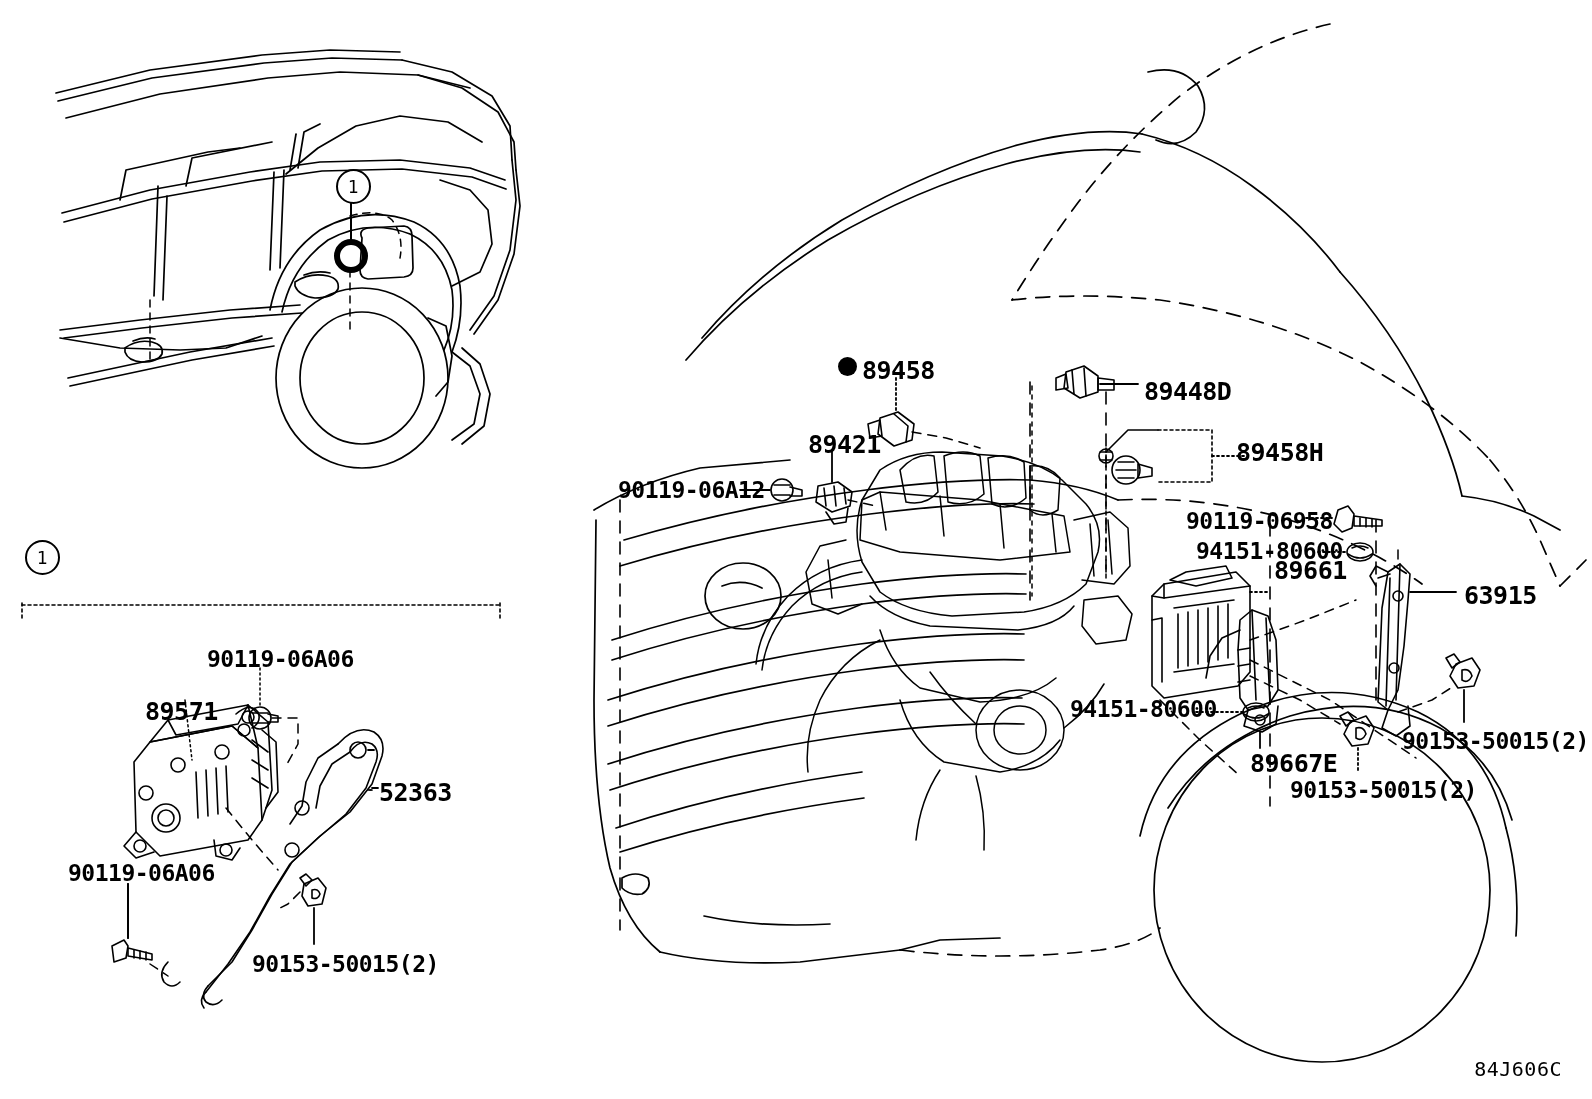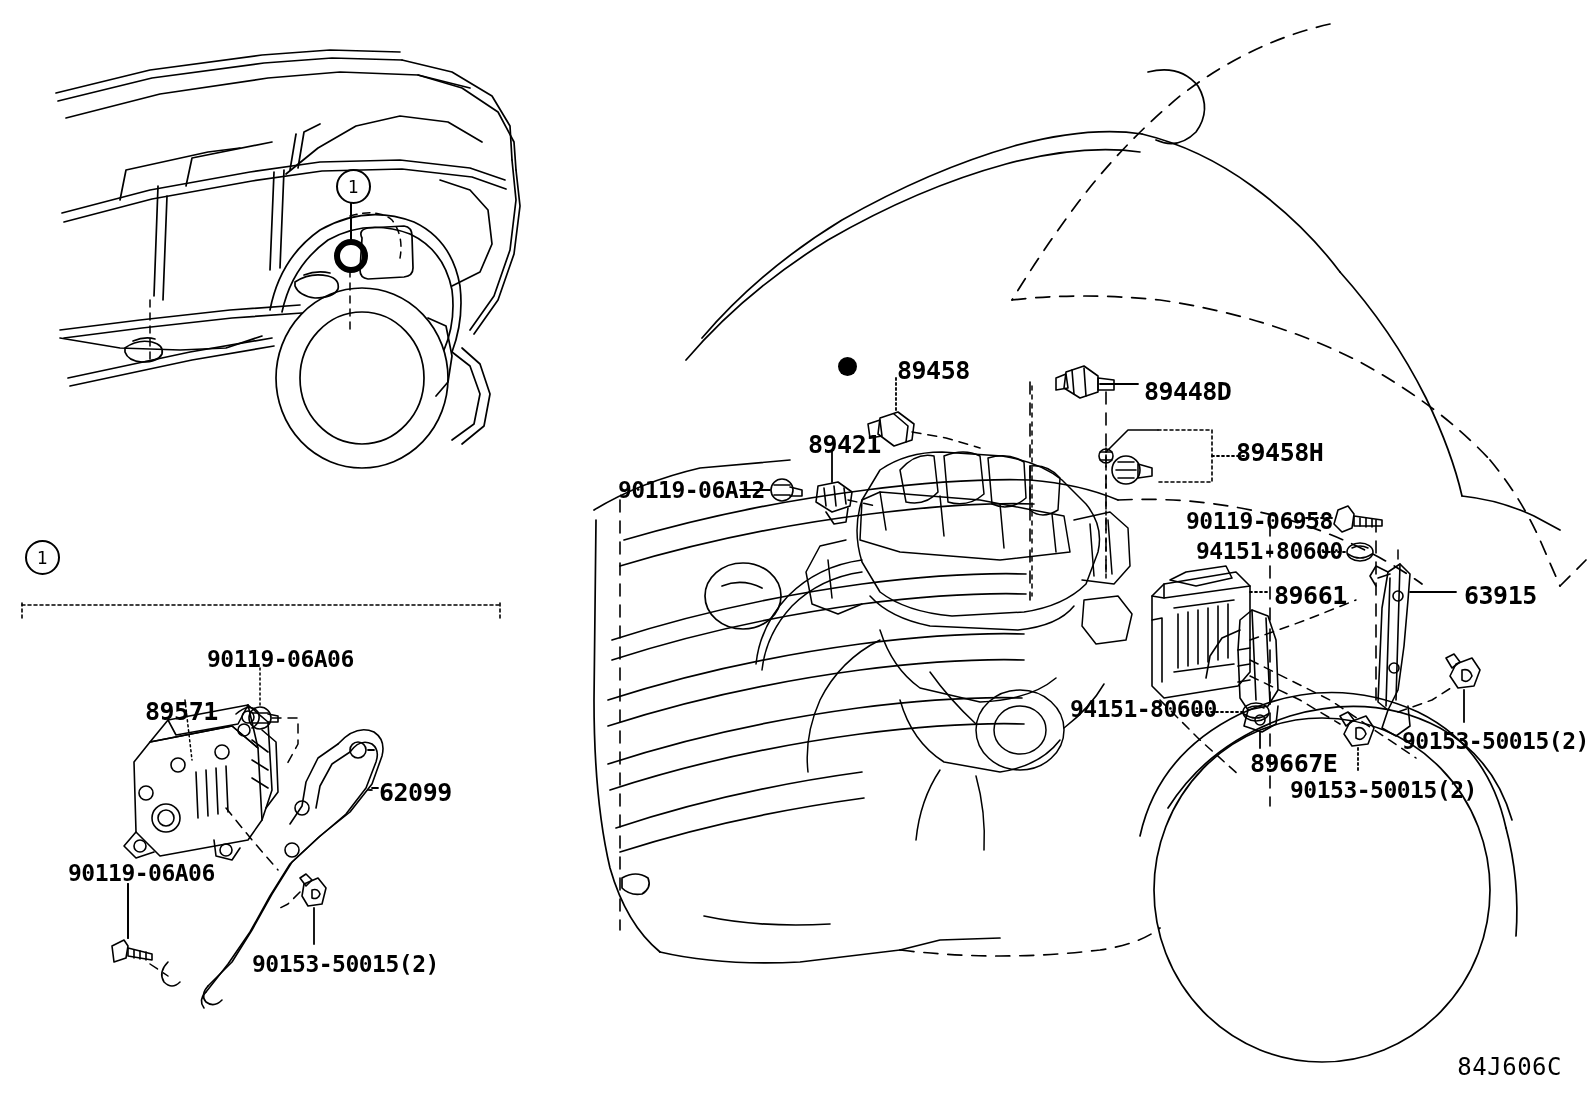--- a/index.html
+++ b/index.html
@@ -53,21 +53,21 @@
     border-radius: 50%;
     background: #000;
     flex: 0 0 auto;
   }
   .legend .jp { font-family: "DejaVu Sans", sans-serif; font-size: 21px; }
   .code {
     position: absolute;
     right: 30px;
     bottom: 18px;
     font-family: "DejaVu Sans Mono", "Liberation Mono", monospace;
-    font-size: 24px;
+    font-size: 20px;
     letter-spacing: 0.5px;
     color: #000;
   }
   .nr-dot {
     position: absolute;
     width: 19px; height: 19px;
     border-radius: 50%;
     background: #000;
   }
   .callout-num {
@@ -513,32 +513,32 @@
     <span>1</span>
   </div>
   <div class="callout-num" style="left:25px; top:540px;">
     <span>1</span>
   </div>
 
   <div class="nr-dot" style="left:838px; top:357px;"></div>
 
   <div class="lbl lbl-lg" style="left:145px; top:683px;margin-top:16px;">89571</div>
   <div class="lbl lbl-md" style="left:207px; top:648px;">90119-06A06</div>
-  <div class="lbl lbl-lg" style="left:379px; top:780px;">62099</div>
+  <div class="lbl lbl-lg" style="left:379px; top:780px;">52363</div>
   <div class="lbl lbl-md" style="left:68px; top:862px;">90119-06A06</div>
   <div class="lbl lbl-md" style="left:252px; top:953px;">90153-50015(2)</div>
 
-  <div class="lbl lbl-lg" style="left:862px; top:358px;margin-left:35px;">89458</div>
+  <div class="lbl lbl-lg" style="left:862px; top:358px;">89458</div>
   <div class="lbl lbl-lg" style="left:808px; top:432px;">89421</div>
   <div class="lbl lbl-md" style="left:618px; top:479px;">90119-06A12</div>
   <div class="lbl lbl-lg" style="left:1144px; top:379px;">89448D</div>
   <div class="lbl lbl-lg" style="left:1236px; top:440px;">89458H</div>
   <div class="lbl lbl-md" style="left:1186px; top:510px;">90119-06958</div>
   <div class="lbl lbl-md" style="left:1196px; top:540px;">94151-80600</div>
-  <div class="lbl lbl-lg" style="left:1274px; top:583px;">89661</div>
+  <div class="lbl lbl-lg" style="left:1274px; top:558px;">89661</div>
   <div class="lbl lbl-lg" style="left:1464px; top:583px;">63915</div>
   <div class="lbl lbl-md" style="left:1070px; top:698px;">94151-80600</div>
   <div class="lbl lbl-lg" style="left:1250px; top:751px;">89667E</div>
   <div class="lbl lbl-md" style="left:1402px; top:730px;">90153-50015(2)</div>
   <div class="lbl lbl-md" style="left:1290px; top:779px;">90153-50015(2)</div>
 
 
   <div class="code">84J606C</div>
 
 </div>

